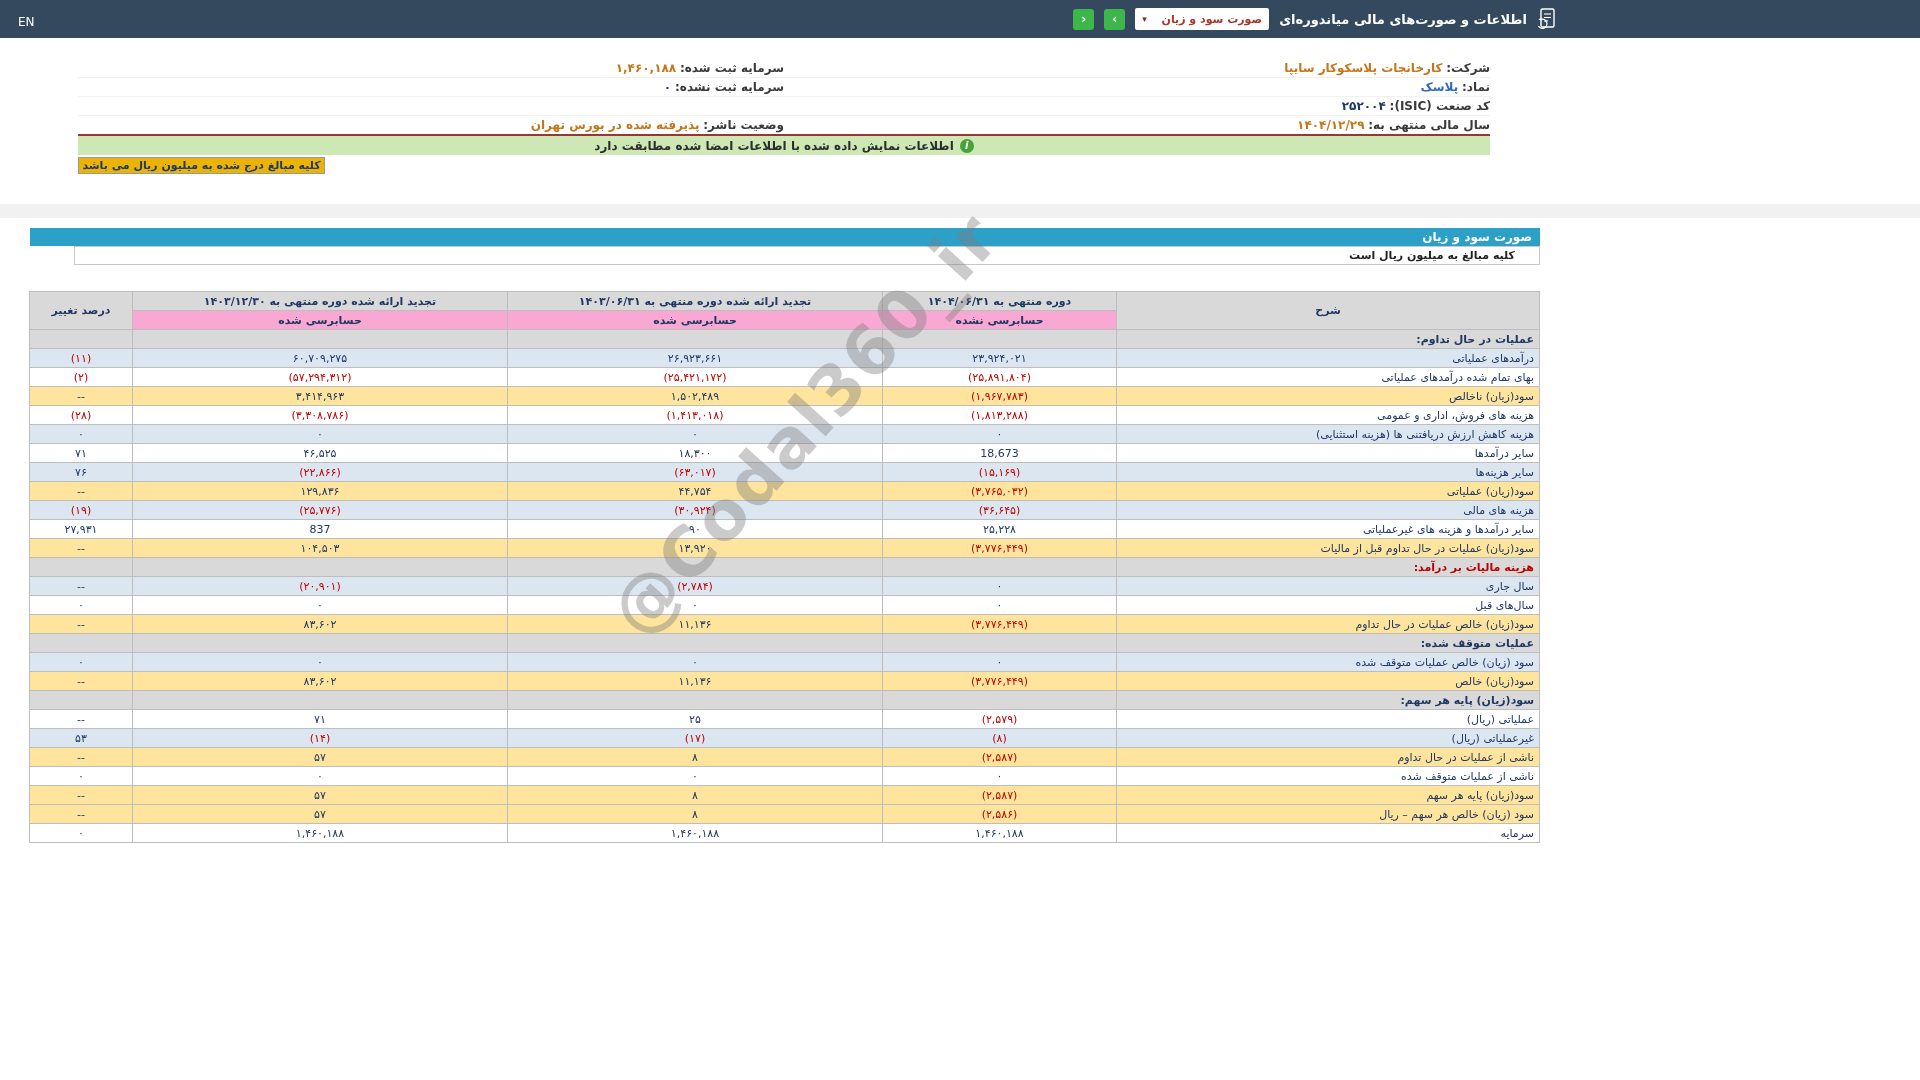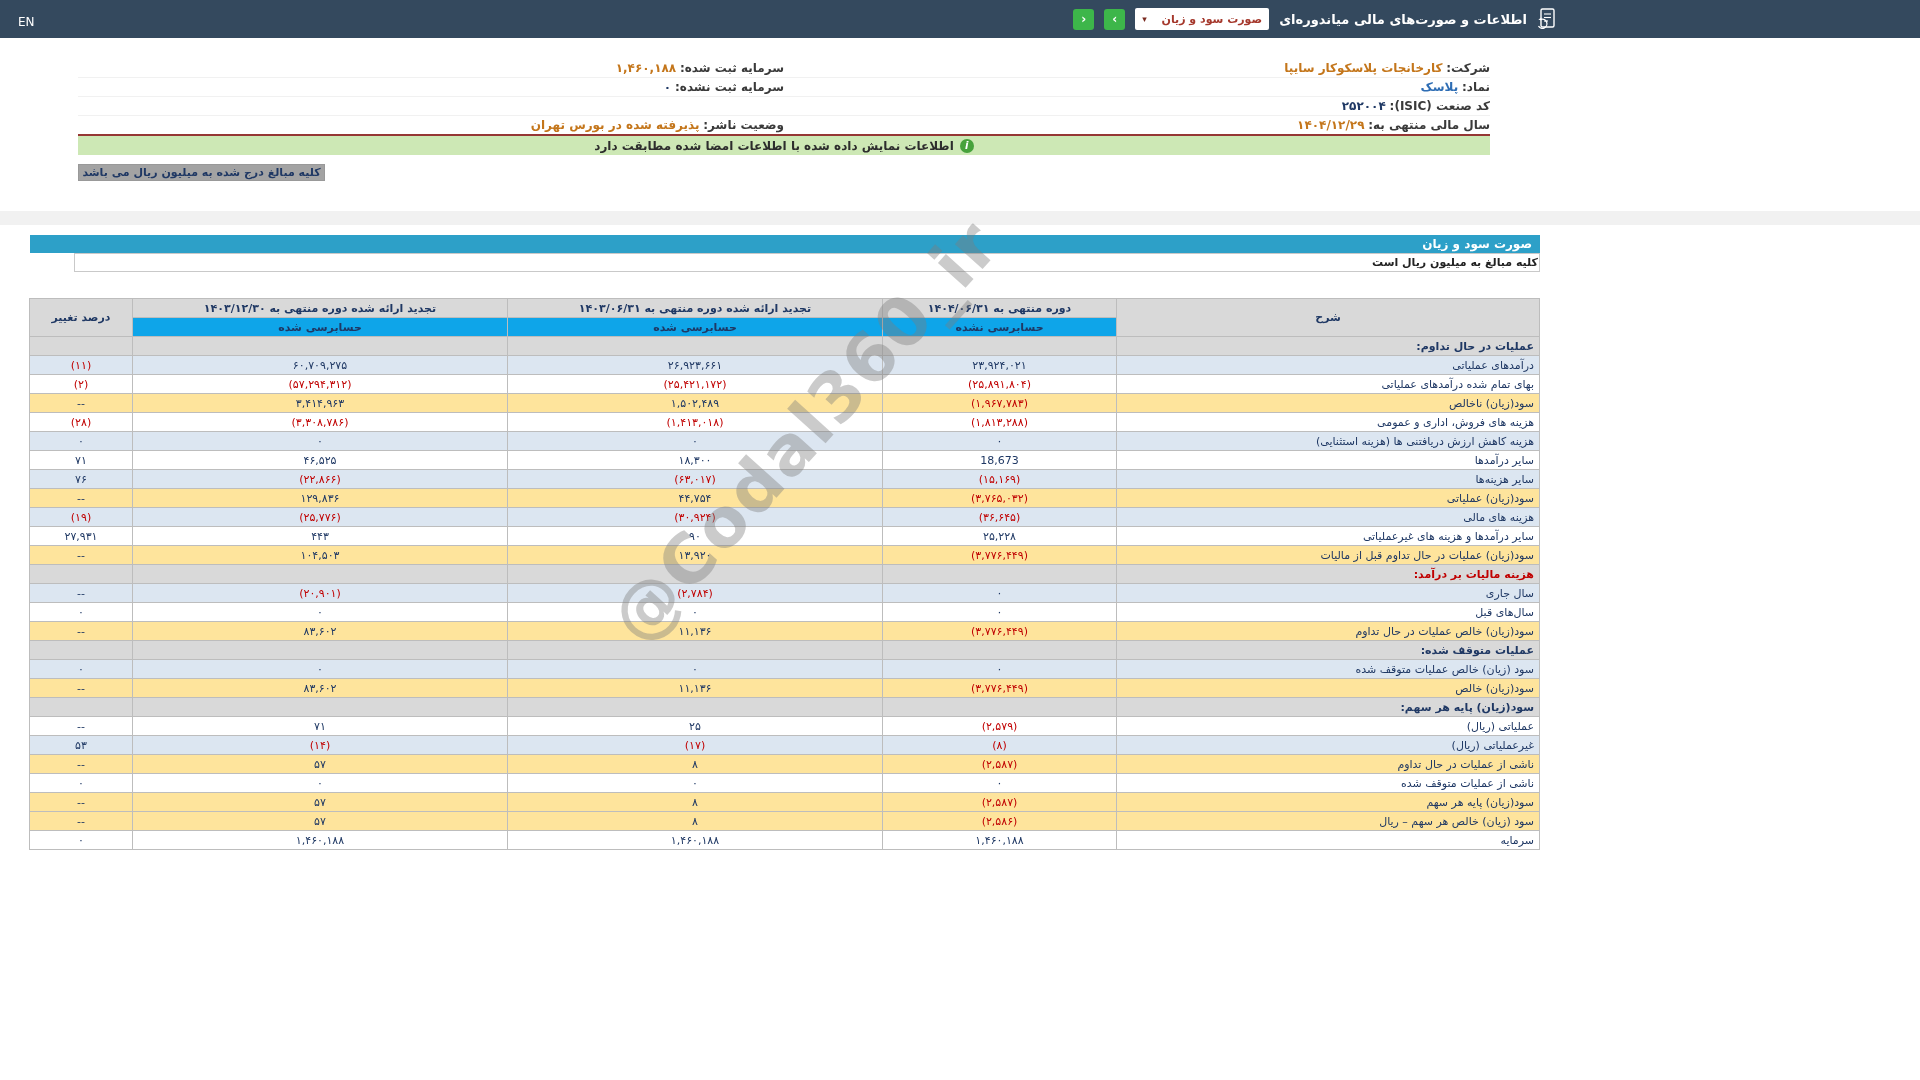--- a/index.html
+++ b/index.html
@@ -52,48 +52,48 @@
   }
   .info-icon {
     width: 14px; height: 14px; border-radius: 50%;
     background: var(--banner_icon, #47a23c); color: #fff;
     font-size: 10px; font-weight: bold; font-style: italic;
     display: flex; align-items: center; justify-content: center; flex: 0 0 auto;
   }
 
   
   .unit-box {
-    margin: 9px auto 0 0; width: 247px; height: 17px;
-    border: 1px solid #999; background: #a3a3a3;
+    margin: 2px auto 0 0; width: 247px; height: 17px;
+    border: 1px solid #999; background: #eab308;
     display: flex; align-items: center; justify-content: center;
     font-size: 11px; font-weight: bold; color: var(--text_navy, #1f3864);
     white-space: nowrap;
   }
 
   .gray-strip { margin-top: 30px; height: 14px; background: #f1f1f1; }
 
   
   .statement { position: relative; margin: 10px 380px 0 30px; }
   .stmt-title {
     height: 18px; background: var(--section_title_bg, #2da0c8); color: #fff;
     font-size: 12px; font-weight: bold; line-height: 18px; padding: 0 8px;
   }
   .stmt-note {
     height: 19px; border: 1px solid #c9c9c9; background: #fff;
-    font-size: 11px; font-weight: bold; color: #222; line-height: 17px; padding: 0 1px; margin-left: 44px;
+    font-size: 11px; font-weight: bold; color: #222; line-height: 17px; padding: 0 24px; margin-left: 44px;
   }
   .stmt-table-wrap { margin-top: 26px; }
 
   table { width: 100%; border-collapse: collapse; table-layout: fixed; }
   td, th {
     border: 1px solid #bdbdbd; height: 19px; font-size: 11px;
     padding: 0 5px; color: var(--text_navy, #1f3864); overflow: hidden; white-space: nowrap;
   }
   th { background: var(--row_gray, #d9d9d9); text-align: center; font-weight: bold; }
-  th.sub { background: #0ea5e9; }
+  th.sub { background: #f9a8d4; }
   td.label { text-align: right; margin-left: 36px; }
   td.num { text-align: center; direction: ltr; }
   .neg { color: var(--text_negative, #c00000) !important; }
   tr.bg-blue td { background: var(--row_blue, #dce6f1); }
   tr.bg-white td { background: #fff; }
   tr.bg-yellow td { background: var(--row_yellow, #fee49c); }
   tr.section td { background: var(--row_gray, #d9d9d9); font-weight: bold; }
 
   .watermark {
     position: absolute; left: 505px; top: 157px;
@@ -279,21 +279,21 @@
             <td class="label">هزینه های مالی</td>
             <td class="num neg">(۳۶,۶۴۵)</td>
             <td class="num neg">(۳۰,۹۲۴)</td>
             <td class="num neg">(۲۵,۷۷۶)</td>
             <td class="num neg">(۱۹)</td>
           </tr>
           <tr class="bg-white">
             <td class="label">سایر درآمدها و هزینه های غیرعملیاتی</td>
             <td class="num">۲۵,۲۲۸</td>
             <td class="num">۹۰</td>
-            <td class="num">۴۴۳</td>
+            <td class="num">837</td>
             <td class="num">۲۷,۹۳۱</td>
           </tr>
           <tr class="bg-yellow">
             <td class="label">سود(زیان) عملیات در حال تداوم قبل از مالیات</td>
             <td class="num neg">(۳,۷۷۶,۴۴۹)</td>
             <td class="num">۱۳,۹۲۰</td>
             <td class="num">۱۰۴,۵۰۳</td>
             <td class="num">--</td>
           </tr>
           <tr class="section">

